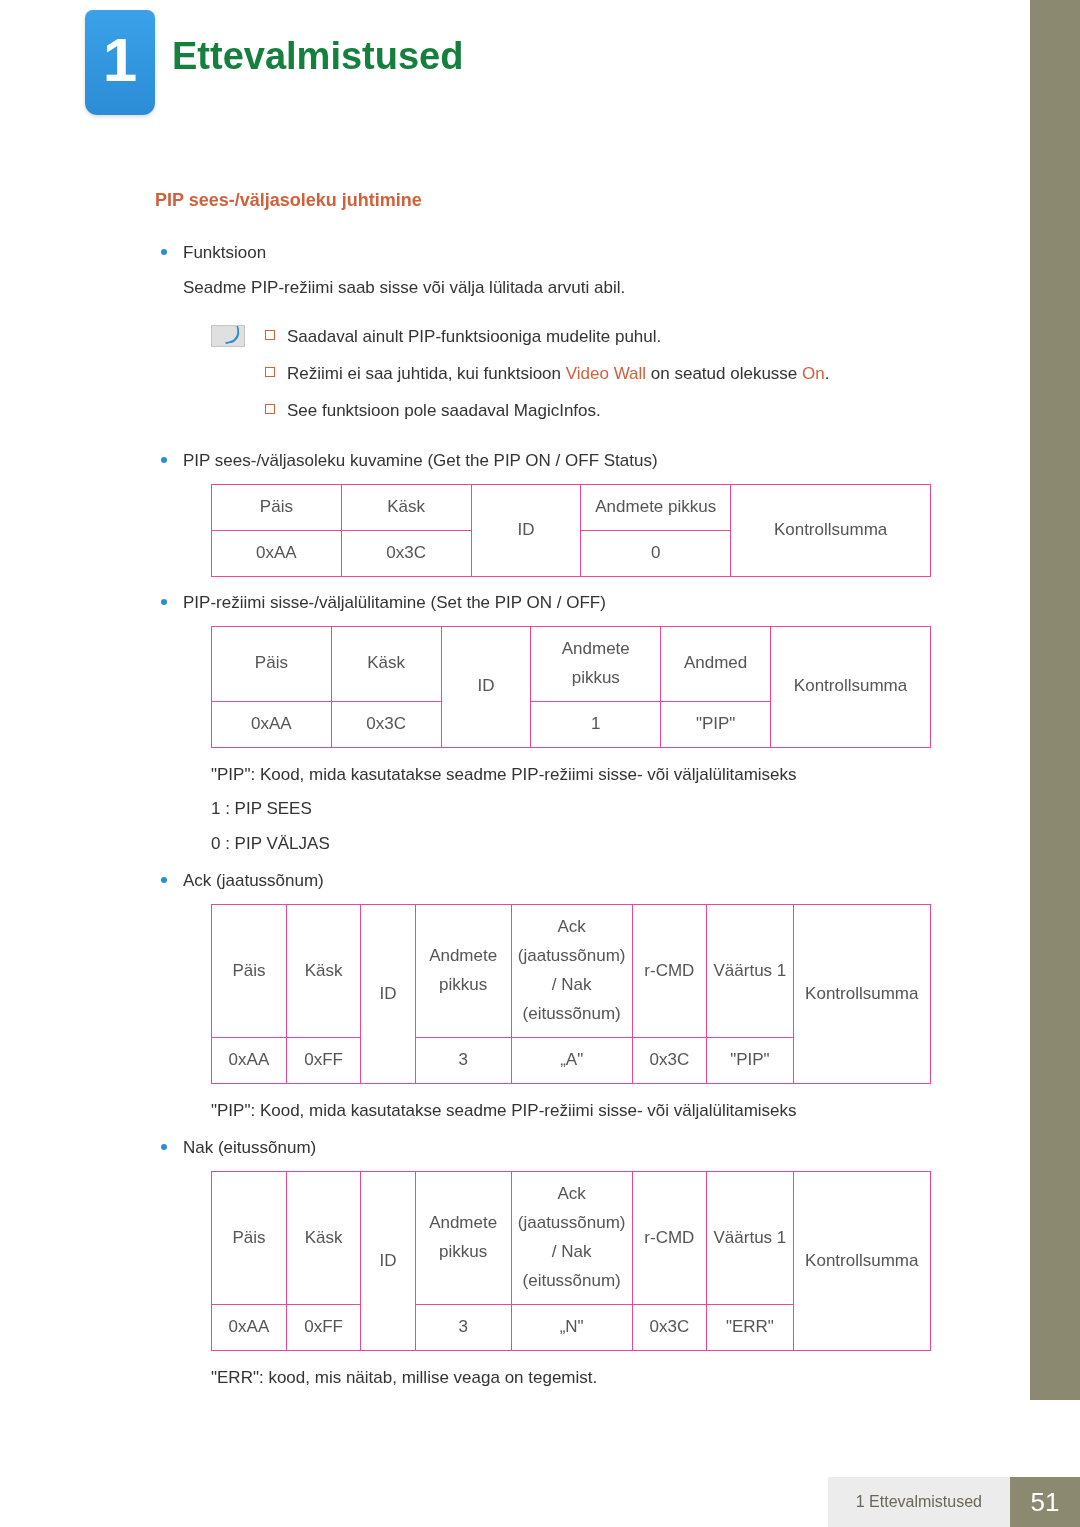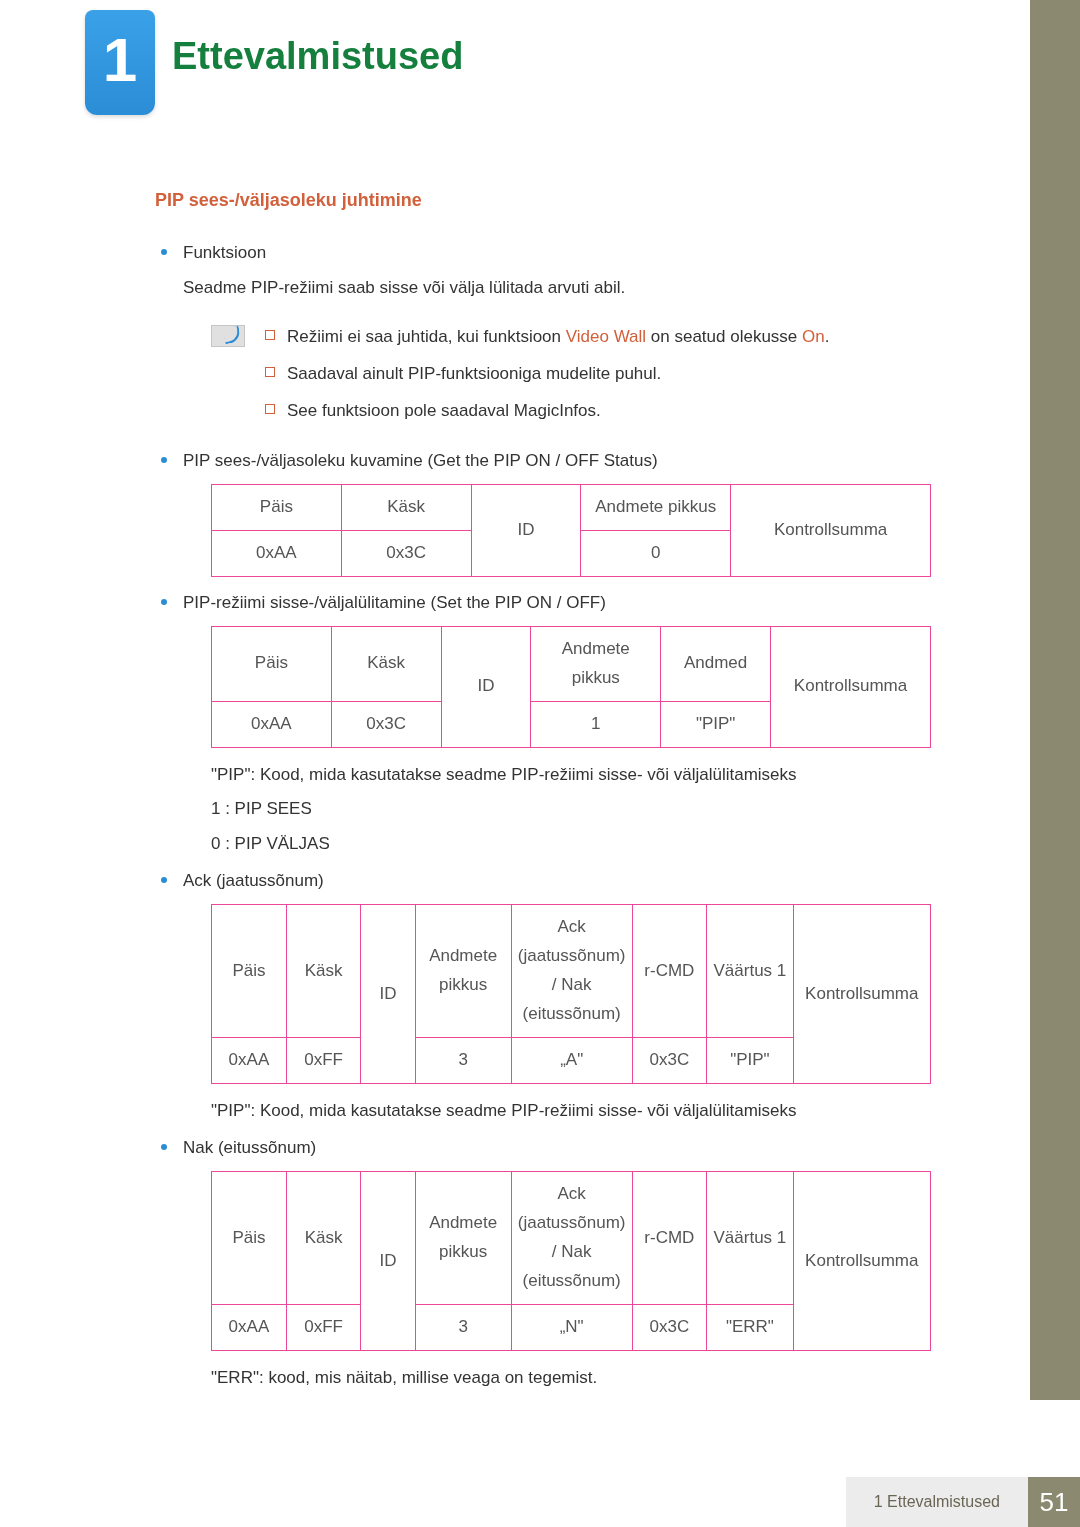--- a/index.html
+++ b/index.html
@@ -30,21 +30,21 @@
 
 table { border-collapse: collapse; margin: 8px 0 12px 28px; width: 720px; }
 th, td { border: 1px solid #ec4899; padding: 8px 6px; text-align: center; font-weight: normal; color: #555; }
 th { vertical-align: middle; }
 
 .after-table { margin-left: 28px; margin-top: 6px; margin-bottom: 8px; line-height: 1.8; }
 .after-table p { margin-bottom: 4px; }
 
 .footer { position: absolute; bottom: 0; right: 0; display: flex; align-items: stretch; height: 50px; }
 .footer-label { background: #ececec; color: #6a6655; padding: 0 28px; display: flex; align-items: center; font-size: 16px; }
-.footer-page { background: #8b8970; color: #fff; width: 52px; display: flex; align-items: center; justify-content: center; font-size: 26px; }
+.footer-page { background: #8b8970; color: #fff; width: 70px; display: flex; align-items: center; justify-content: center; font-size: 26px; }
 
 
 .t1 col.c1{width:130px}.t1 col.c2{width:130px}.t1 col.c3{width:110px}.t1 col.c4{width:150px}.t1 col.c5{width:200px}
 .t2 col.c1{width:120px}.t2 col.c2{width:110px}.t2 col.c3{width:90px}.t2 col.c4{width:130px}.t2 col.c5{width:110px}.t2 col.c6{width:160px}
 .t3 col.c1{width:80px}.t3 col.c2{width:80px}.t3 col.c3{width:60px}.t3 col.c4{width:100px}.t3 col.c5{width:120px}.t3 col.c6{width:80px}.t3 col.c7{width:90px}.t3 col.c8{width:140px}
 </style>
 </head>
 <body>
 
 <div class="side-bar"></div>
@@ -57,24 +57,24 @@
   <div class="section-title">PIP sees-/väljasoleku juhtimine</div>
 
   <ul class="bullet-list">
     <li>
       <span>Funktsioon</span>
       <div class="desc">Seadme PIP-režiimi saab sisse või välja lülitada arvuti abil.</div>
 
       <div class="note-box">
         <div class="note-icon"></div>
         <ul class="sub-list">
+          <li>Saadaval ainult PIP-funktsiooniga mudelite puhul.</li>
           <li>
             <span>Režiimi ei saa juhtida, kui funktsioon </span><span class="hl">Video Wall</span><span> on seatud olekusse </span><span class="hl">On</span><span>.</span>
           </li>
-          <li>Saadaval ainult PIP-funktsiooniga mudelite puhul.</li>
           <li>See funktsioon pole saadaval MagicInfos.</li>
         </ul>
       </div>
     </li>
 
     <li>
       <span>PIP sees-/väljasoleku kuvamine (Get the PIP ON / OFF Status)</span>
       <table class="t1">
         <colgroup>
             <col class="c1">

